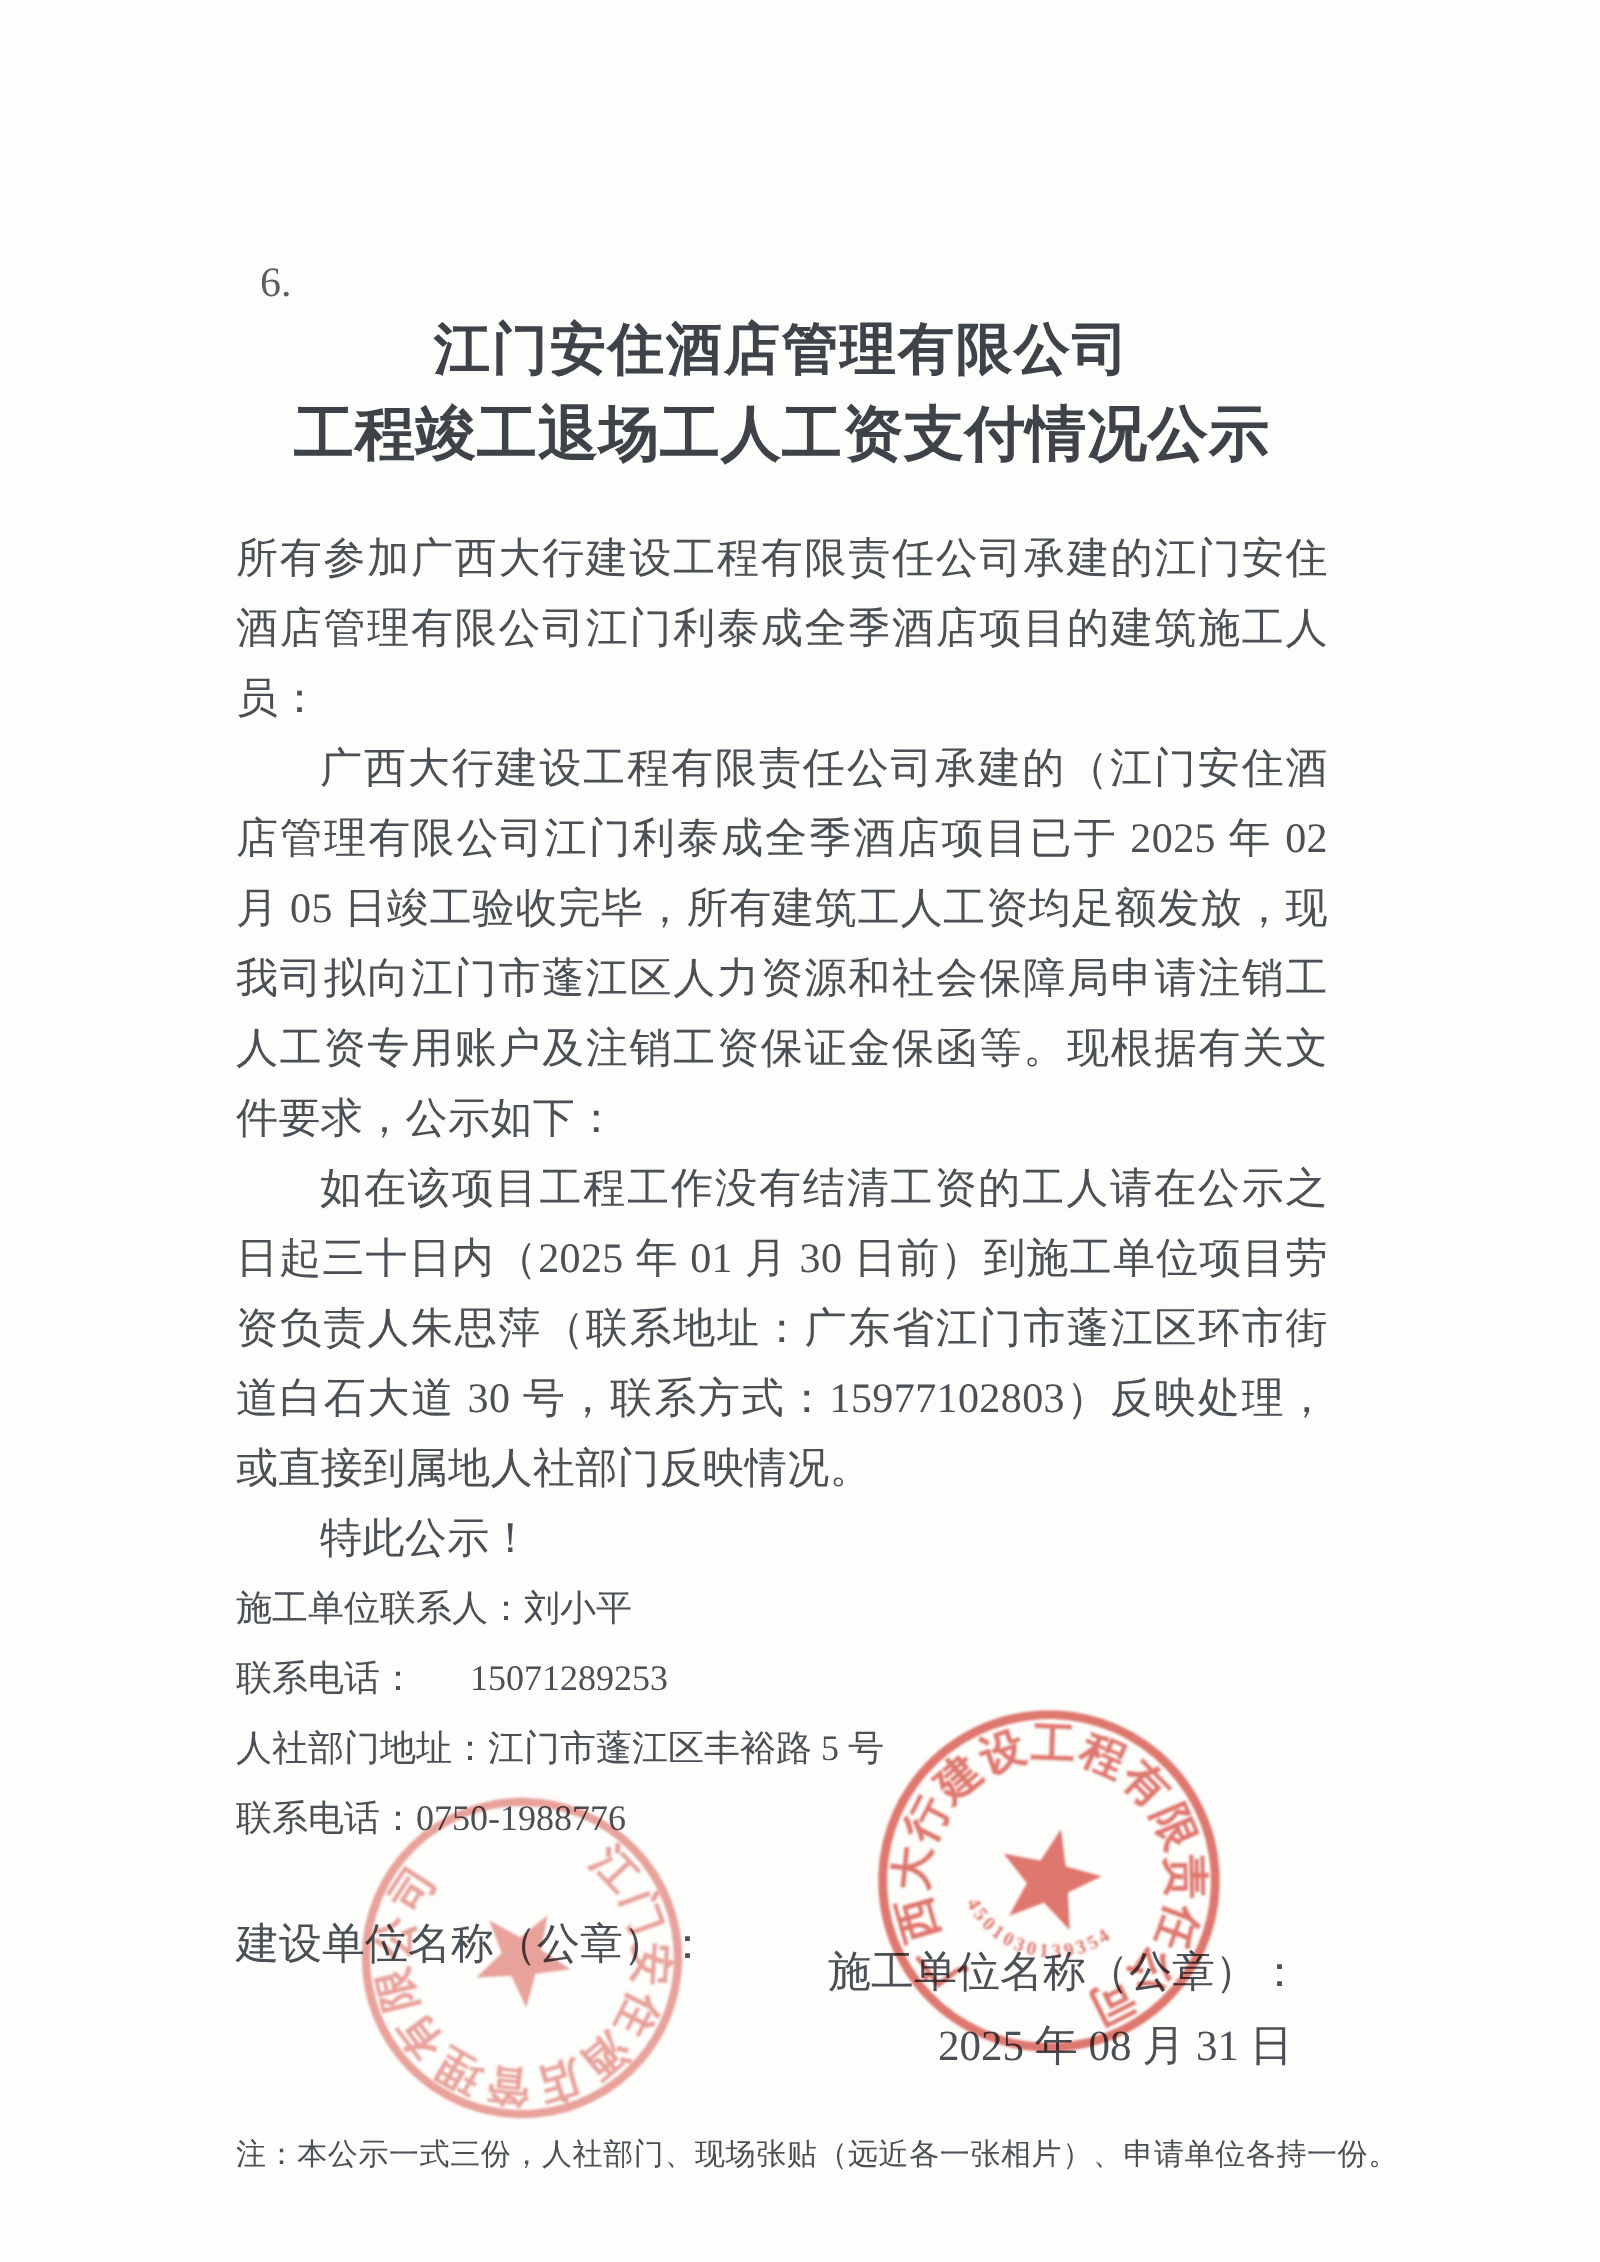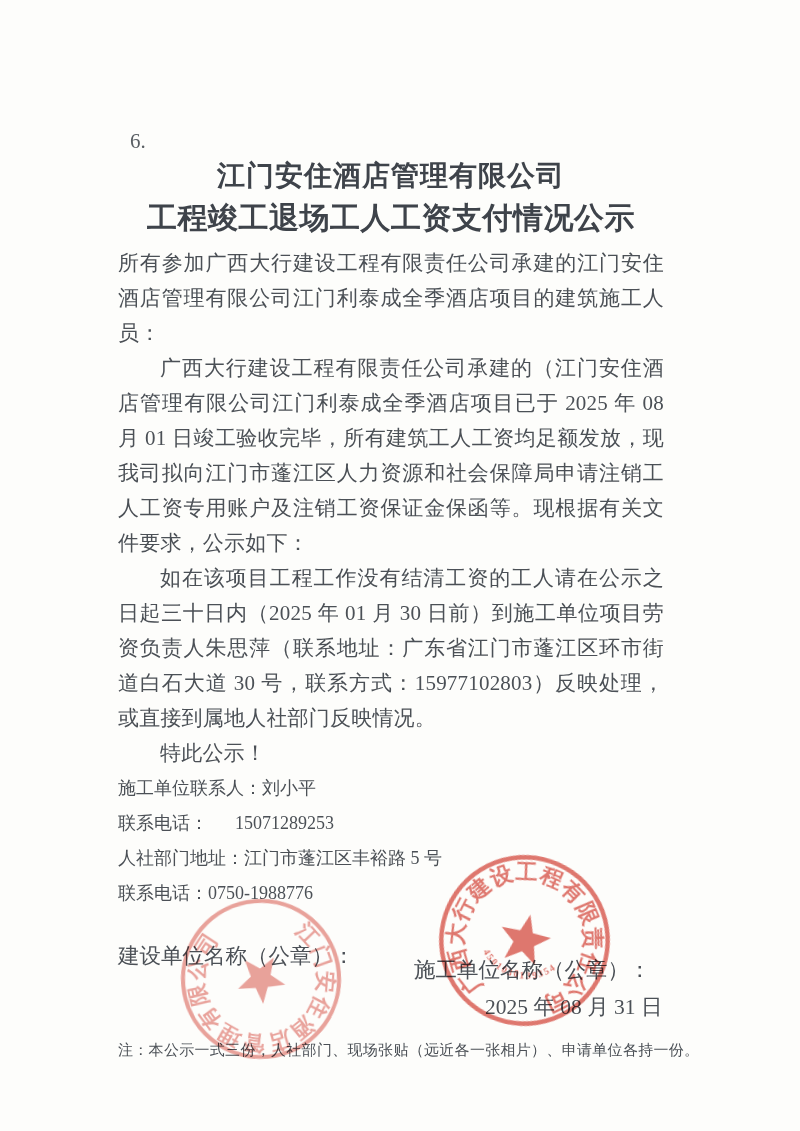--- a/index.html
+++ b/index.html
@@ -23,21 +23,21 @@
     line-height:26px;
     margin-left:12px;
     color:#5a5f64;
   }
   .title{
     text-align:center;
     font-weight:bold;
     color:#3e434a;
   }
   .title.l1{font-size:28px;line-height:40px;margin-top:2px;letter-spacing:1px;}
-  .title.l2{font-size:30px;line-height:44px;margin-bottom:6px;letter-spacing:0.5px;}
+  .title.l2{font-size:30px;line-height:44px;margin-bottom:22px;letter-spacing:0.5px;}
   .para{
     margin:0;
     font-size:21px;
     line-height:35px;
     text-align:justify;
     letter-spacing:0.2px;
   }
   .para.indent{text-indent:2em;}
   .contact{
     font-size:18px;
@@ -52,25 +52,25 @@
   }
   .sig-label{line-height:30px;}
   .sig-right{
     position:absolute;
     left:296px; top:14px;
     width:250px;
   }
   .sig-date{
     line-height:30px;
     margin-top:7px;
-    margin-left:71px;
+    margin-left:55px;
     white-space:nowrap;
   }
   .footnote{
-    margin-top:20px;
+    margin-top:32px;
     font-size:15px;
     line-height:22px;
     letter-spacing:0.3px;
     white-space:nowrap;
   }
   .seal{
     position:absolute;
     z-index:5;
     pointer-events:none;
     mix-blend-mode:multiply;
@@ -98,21 +98,21 @@
 
 <div class="page">
   <div class="content">
 
     <div class="page-marker">6.</div>
 
     <div class="title l1">江门安住酒店管理有限公司</div>
     <div class="title l2">工程竣工退场工人工资支付情况公示</div>
 
     <p class="para">所有参加广西大行建设工程有限责任公司承建的江门安住酒店管理有限公司江门利泰成全季酒店项目的建筑施工人员：</p>
-    <p class="para indent">广西大行建设工程有限责任公司承建的（江门安住酒店管理有限公司江门利泰成全季酒店项目已于 2025 年 08 月 01 日竣工验收完毕，所有建筑工人工资均足额发放，现我司拟向江门市蓬江区人力资源和社会保障局申请注销工人工资专用账户及注销工资保证金保函等。现根据有关文件要求，公示如下：</p>
+    <p class="para indent">广西大行建设工程有限责任公司承建的（江门安住酒店管理有限公司江门利泰成全季酒店项目已于 2025 年 02 月 05 日竣工验收完毕，所有建筑工人工资均足额发放，现我司拟向江门市蓬江区人力资源和社会保障局申请注销工人工资专用账户及注销工资保证金保函等。现根据有关文件要求，公示如下：</p>
     <p class="para indent">如在该项目工程工作没有结清工资的工人请在公示之日起三十日内（2025 年 01 月 30 日前）到施工单位项目劳资负责人朱思萍（联系地址：广东省江门市蓬江区环市街道白石大道 30 号，联系方式：15977102803）反映处理，或直接到属地人社部门反映情况。</p>
     <p class="para indent">特此公示！</p>
 
     <div class="contact">施工单位联系人：刘小平</div>
     <div class="contact">联系电话：      15071289253</div>
     <div class="contact">人社部门地址：江门市蓬江区丰裕路 5 号</div>
     <div class="contact">联系电话：0750-1988776</div>
 
     <div class="sig-row">
       <div class="sig-label">建设单位名称（公章）：</div>

